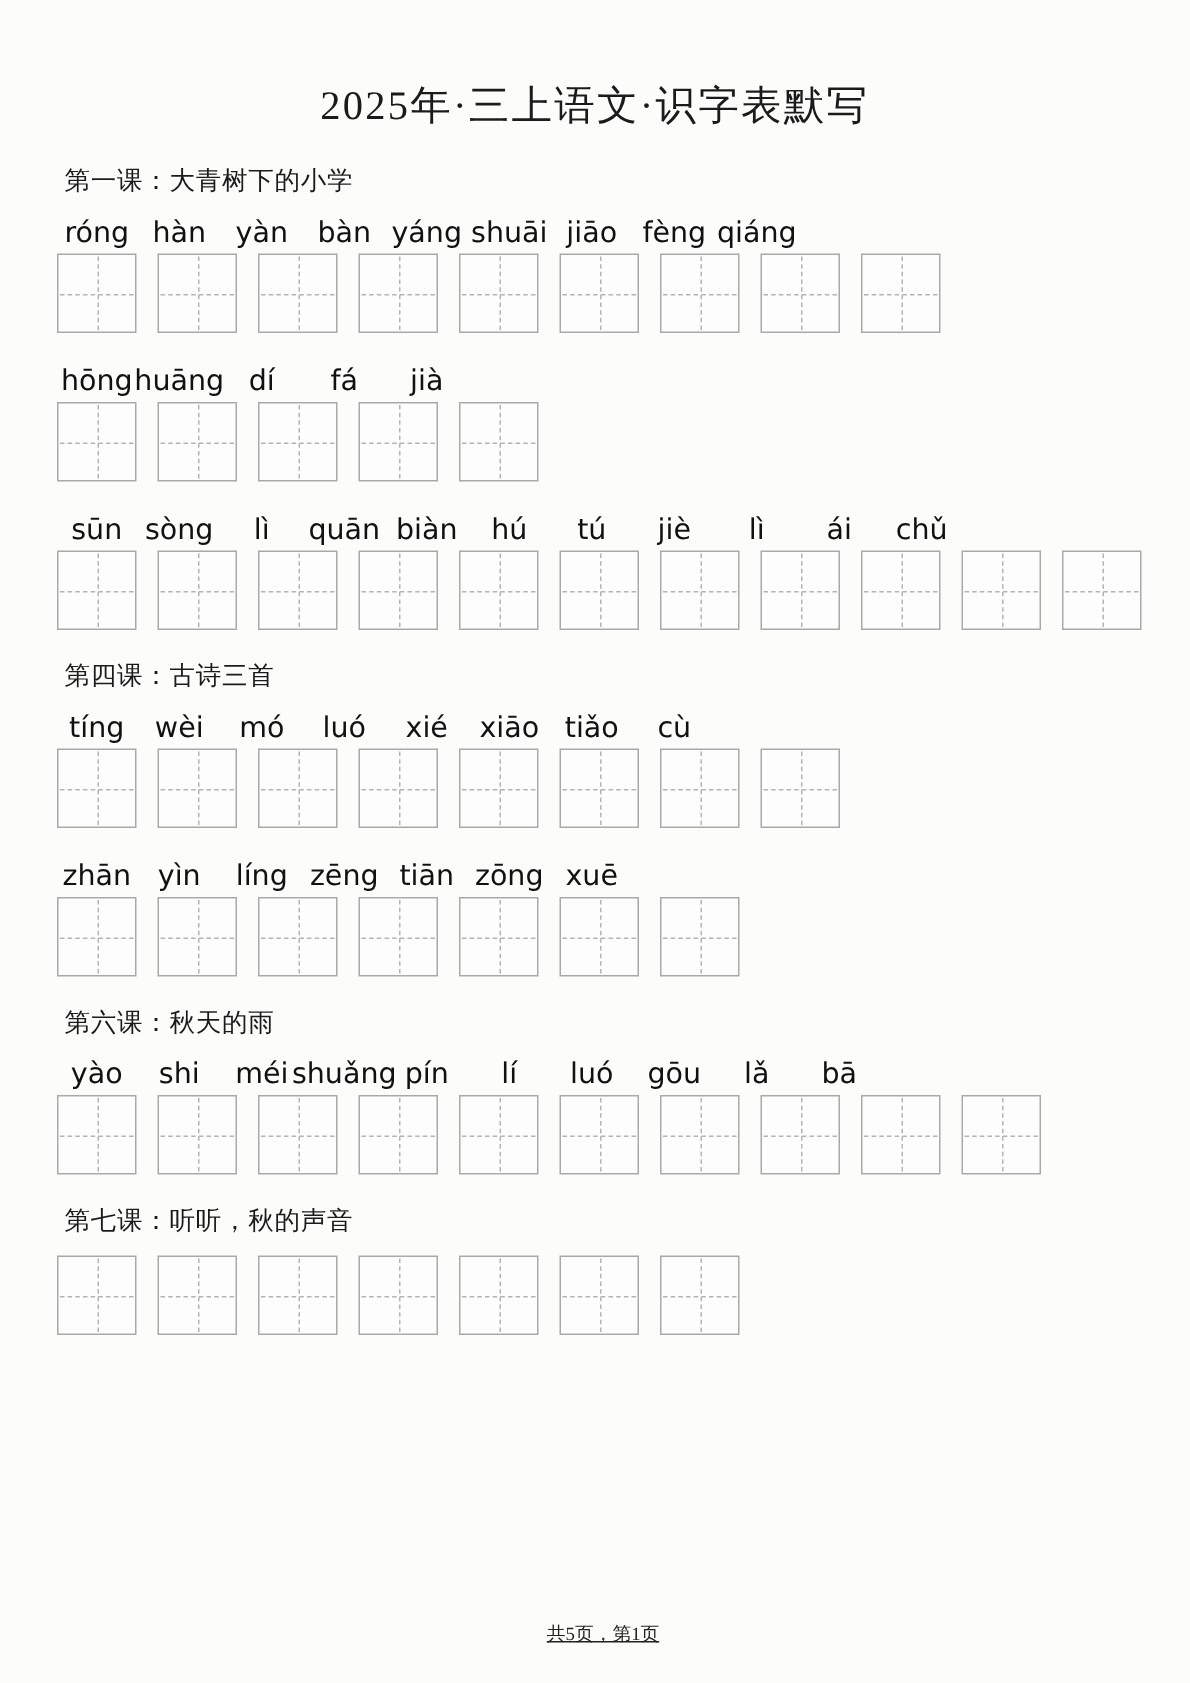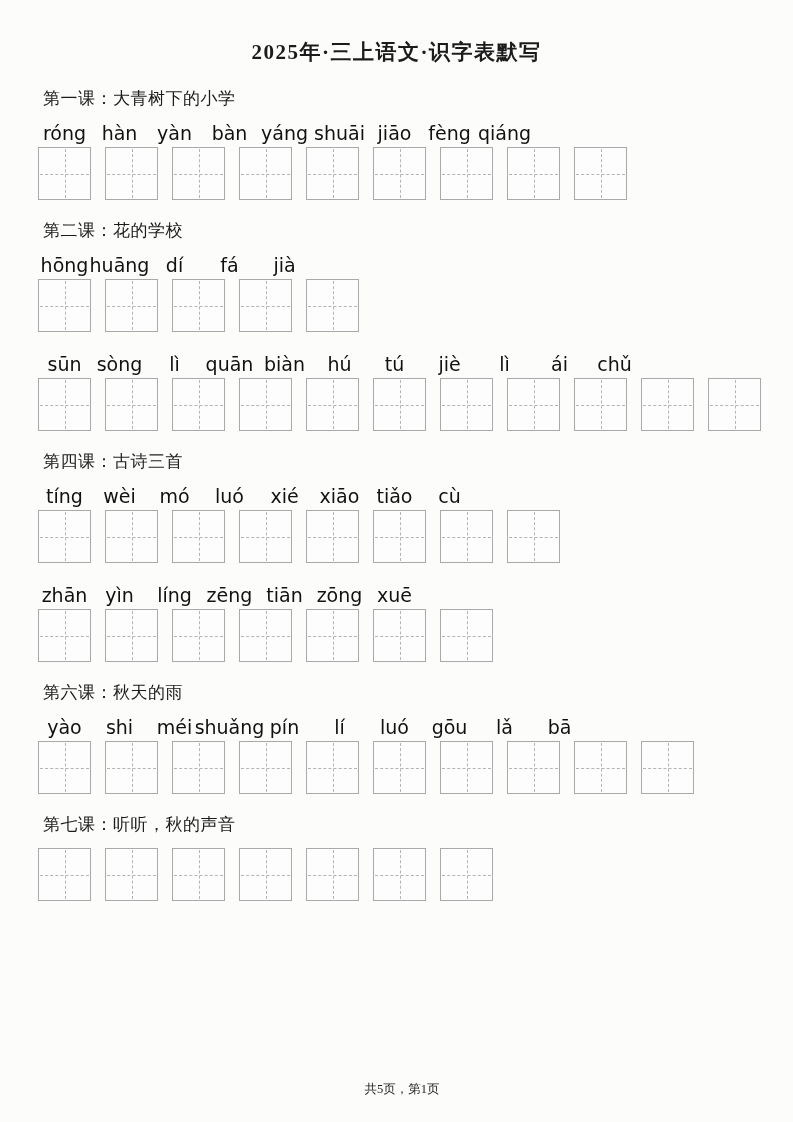--- a/index.html
+++ b/index.html
@@ -13,25 +13,25 @@
     height: 1122px;
     margin: 0 auto;
     background: #fcfcfb;
     color: #1b1b1b;
     font-family: "Liberation Serif", "DejaVu Serif", serif;
     overflow: hidden;
     box-sizing: border-box;
   }
   .title {
     margin: 0;
-    padding-top: 40px;
+    padding-top: 55px;
     text-align: center;
-    font-size: 21px;
+    font-size: 27px;
     line-height: 1.15;
-    font-weight: bold;
+    font-weight: normal;
     letter-spacing: 1.5px;
   }
   .lessons {
     padding: 25px 16px 0 38px;
   }
   .lesson {
     margin-bottom: 21px;
   }
   .lesson-title {
     font-size: 17px;
@@ -84,20 +84,21 @@
     border-left: 1px dashed #b4b4b4;
   }
   .footer {
     position: absolute;
     left: 11px;
     right: 0;
     bottom: 24px;
     text-align: center;
     font-size: 12.5px;
     color: #222;
+    text-decoration: underline;
   }
 </style>
 </head>
 <body>
 
 <div class="page">
   <h1 class="title">2025年·三上语文·识字表默写</h1>
   <main class="lessons">
       <section class="lesson">
         <div class="lesson-title">第一课：大青树下的小学</div>
@@ -145,21 +146,20 @@
             <div class="hline"></div>
             <div class="vline"></div>
           </div>
           <div class="cell">
             <div class="hline"></div>
             <div class="vline"></div>
           </div>
         </div>
       </section>
       <section class="lesson">
-        <div class="lesson-title">第二课：花的学校</div>
         <div class="pinyin-row">
           <span class="pinyin">hōng</span>
           <span class="pinyin">huāng</span>
           <span class="pinyin">dí</span>
           <span class="pinyin">fá</span>
           <span class="pinyin">jià</span>
         </div>
         <div class="grid-row">
           <div class="cell">
             <div class="hline"></div>

